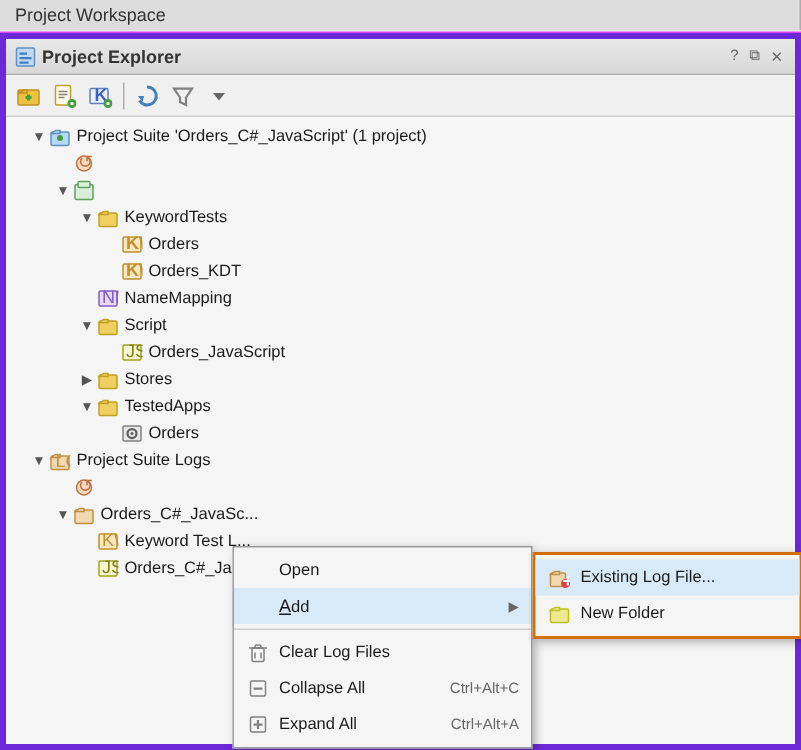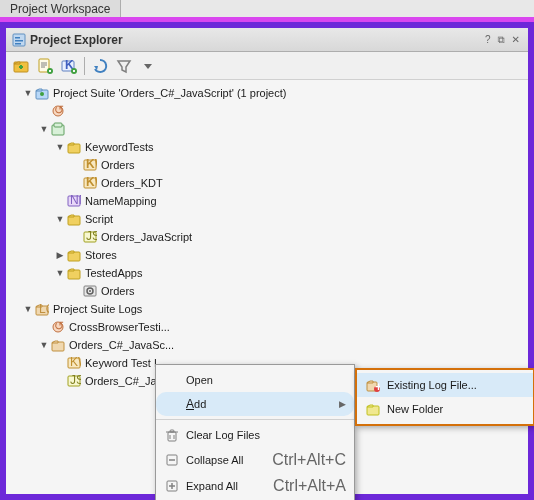--- a/index.html
+++ b/index.html
@@ -2,22 +2,23 @@
 <html><head>
   <meta charset="utf-8">
   <style>
     * { box-sizing: border-box; margin: 0; padding: 0; font-family: 'Segoe UI', Tahoma, sans-serif; font-size: 12px; }
     body { width: 534px; height: 500px; background: #f0f0f0; overflow: hidden; }
 
     
     .tab-bar {
       display: flex;
       background: #e8e8e8;
-      border-bottom: 5px solid #d946ef;
+      border-bottom: 1px solid #d946ef;
       height: 22px;
+      flex-direction: column;
     }
     .tab {
       padding: 3px 10px;
       cursor: pointer;
       border-right: 1px solid #adadad;
       display: flex;
       align-items: center;
       background: #dcdcdc;
       color: #333;
       font-size: 11px;
@@ -25,21 +26,21 @@
     .tab.active {
       background: #f5f5f5;
       border-bottom: 1px solid #f5f5f5;
       margin-bottom: -1px;
       z-index: 1;
     }
 
     
     .panel {
       background: #f5f5f5;
-      border: 6px solid #6d28d9;
+      border: 4px solid #6d28d9;
       height: calc(100% - 22px);
       display: flex;
       flex-direction: column;
       justify-content: flex-end;
     }
 
     .panel-header {
       background: linear-gradient(to bottom, #e8e8e8, #d8d8d8);
       border-bottom: 1px solid #adadad;
       padding: 3px 6px;
@@ -151,24 +152,24 @@
     }
     .context-menu-item {
       display: flex;
       align-items: center;
       padding: 4px 8px;
       cursor: pointer;
       gap: 6px;
       font-size: 11px;
       color: #1a1a1a;
     }
-    .context-menu-item.active { background: #d8eaf8; border-radius: 10px; }
+    .context-menu-item.active { background: #d8eaf8; }
     .context-menu-icon { width: 16px; height: 16px; display: flex; align-items: center; justify-content: center; font-size: 12px; flex-shrink: 0; }
     .context-menu-label { flex: 1; font-size: 11px; }
-    .context-menu-shortcut { font-size: 16px; color: #666; }
+    .context-menu-shortcut { font-size: 10px; color: #666; }
     .context-menu-arrow { font-size: 9px; color: #666; }
     .context-menu-sep { height: 1px; background: #d0d0d0; margin: 3px 0; }
 
     
     .submenu {
       position: absolute;
       top: 368px;
       left: 355px;
       width: 180px;
       background: #f5f5f5;
@@ -468,21 +469,20 @@
     <div class="tree-item">
       <span class="tree-indent"></span>
       <span class="tree-indent"></span>
       <span class="tree-toggle" style="width:12px"></span>
       <span class="tree-icon">
         <svg width="14" height="14" viewBox="0 0 14 14">
           <circle cx="7" cy="7" r="5" fill="#f8d8c0" stroke="#c07040" stroke-width="1"></circle>
           <text x="3" y="10" font-size="7" fill="#c07040">↺</text>
         </svg>
       </span>
-      <span class="tree-label">CrossBrowserTesti...</span>
     </div>
 
     <div class="tree-item">
       <span class="tree-indent"></span>
       <span class="tree-indent"></span>
       <span class="tree-toggle">▼</span>
       <span class="tree-icon icon-log">
         <svg width="14" height="14" viewBox="0 0 14 14">
           <rect x="1" y="4" width="12" height="9" rx="1" fill="#f0d8b0" stroke="#c09040" stroke-width="1"></rect>
           <path d="M1 5 L4 3 L7 3 L7 5Z" fill="#f0d8b0" stroke="#c09040" stroke-width="1"></path>

